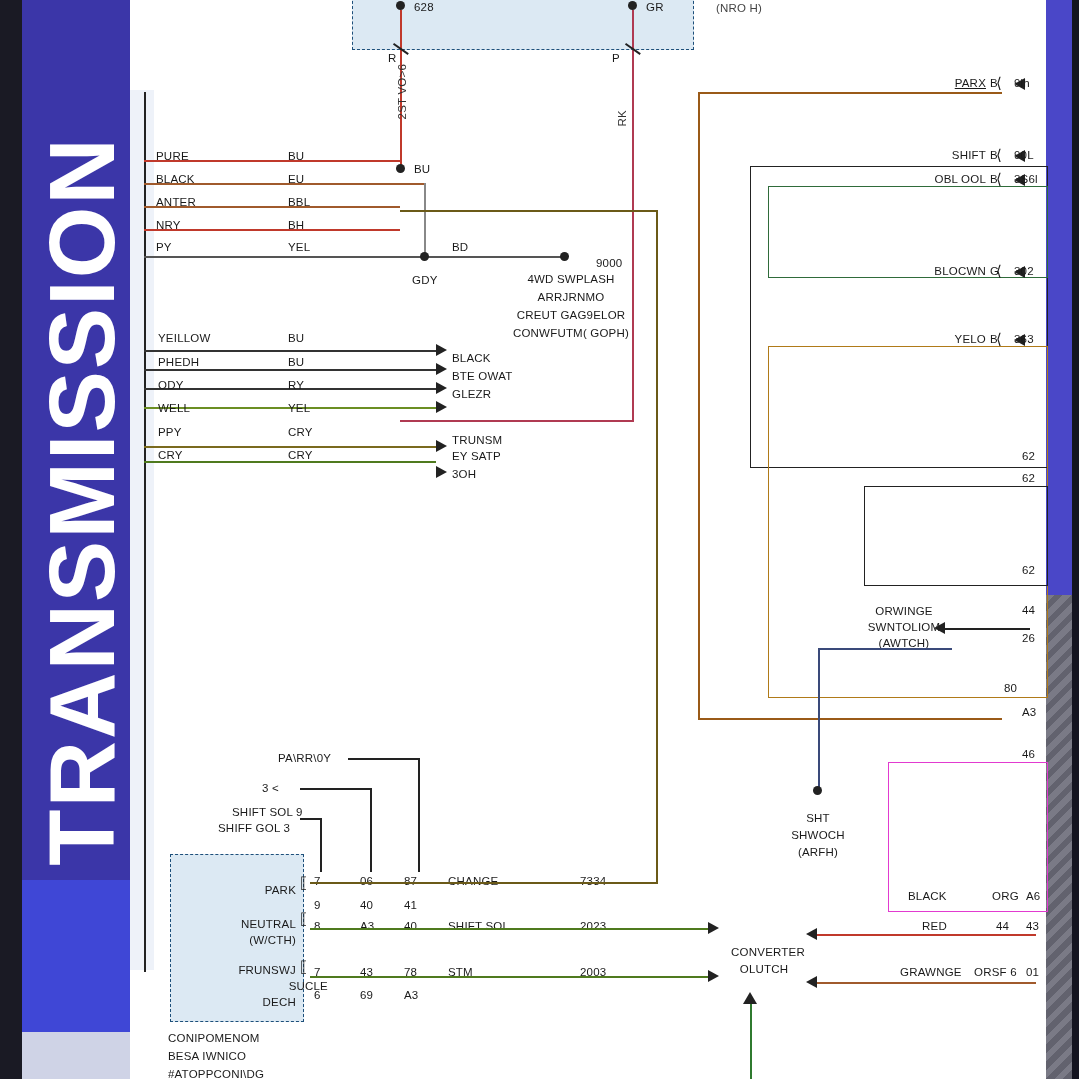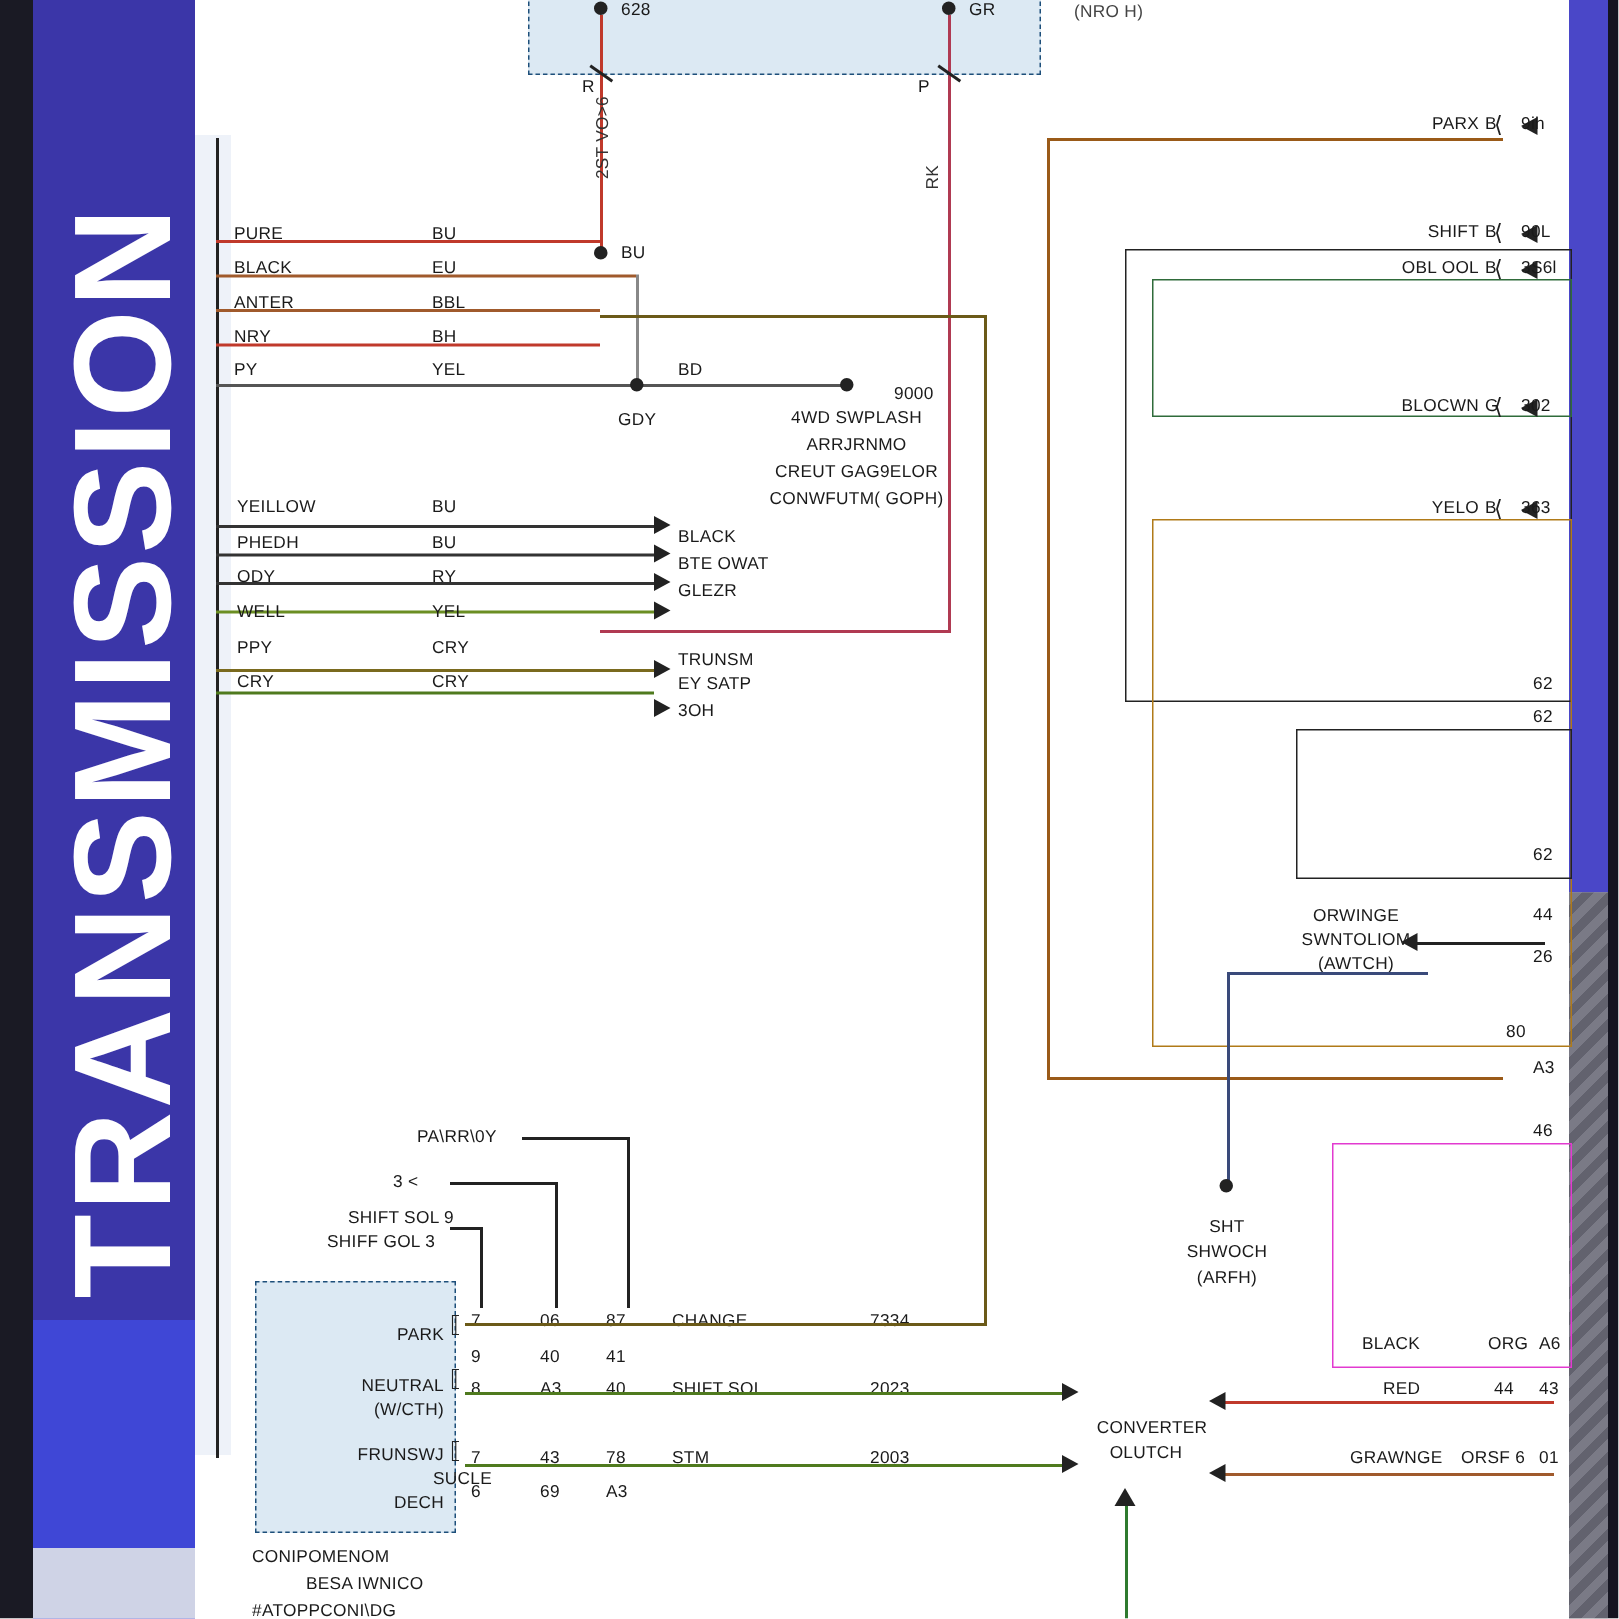--- a/index.html
+++ b/index.html
@@ -163,21 +163,21 @@
   <div class="ln hl" style="left:698px;top:718px;width:304px;background:#9a5a18;"></div>
 
   <div class="box" style="left:750px;top:166px;width:296px;height:300px;"></div>
   <div class="box" style="left:768px;top:186px;width:278px;height:90px;border-color:#2f6b3a;"></div>
   <div class="box" style="left:768px;top:346px;width:278px;height:350px;border-color:#b07a18;"></div>
   <div class="box" style="left:864px;top:486px;width:182px;height:98px;"></div>
   <div class="box" style="left:888px;top:762px;width:158px;height:148px;border-color:#e23ad0;"></div>
 
   <div class="conn" style="left:996px;top:74px;">⟨</div>
   <div class="arw arw-l" style="left:1014px;top:78px;"></div>
-  <div class="txt r" style="left:986px;top:77px;">PARX</div>
+  <div class="txt r" style="left:986px;top:77px;text-decoration:underline;">PARX</div>
   <div class="txt" style="left:990px;top:77px;">B</div>
   <div class="txt" style="left:1014px;top:77px;">9ih</div>
 
   <div class="conn" style="left:996px;top:146px;">⟨</div>
   <div class="arw arw-l" style="left:1014px;top:150px;"></div>
   <div class="txt r" style="left:986px;top:149px;">SHIFT</div>
   <div class="txt" style="left:990px;top:149px;">B</div>
   <div class="txt" style="left:1014px;top:149px;">90L</div>
 
   <div class="conn" style="left:996px;top:170px;">⟨</div>
@@ -290,21 +290,21 @@
   <div class="ln hl" style="left:310px;top:882px;width:348px;background:#6b5a18;"></div>
   <div class="ln vl" style="left:656px;top:210px;height:674px;background:#6b5a18;"></div>
   <div class="ln hl" style="left:400px;top:210px;width:258px;background:#6b5a18;"></div>
 
   <div class="ln hl" style="left:310px;top:928px;width:400px;background:#4f7a1e;"></div>
   <div class="arw arw-r" style="left:708px;top:922px;"></div>
   <div class="ln hl" style="left:310px;top:976px;width:400px;background:#4f7a1e;"></div>
   <div class="arw arw-r" style="left:708px;top:970px;"></div>
 
   <div class="txt" style="left:168px;top:1032px;">CONIPOMENOM</div>
-  <div class="txt" style="left:168px;top:1050px;margin-left:36px;">BESA IWNICO</div>
+  <div class="txt" style="left:168px;top:1050px;">BESA IWNICO</div>
   <div class="txt" style="left:168px;top:1068px;">#ATOPPCONI\DG</div>
 
   <div class="txt c" style="left:768px;top:946px;">CONVERTER</div>
   <div class="txt c" style="left:764px;top:963px;">OLUTCH</div>
   <div class="ln vl" style="left:750px;top:1000px;height:79px;background:#2f7a2f;"></div>
   <div class="arw arw-u" style="left:743px;top:992px;"></div>
 
 </div>
 
 </body></html>

